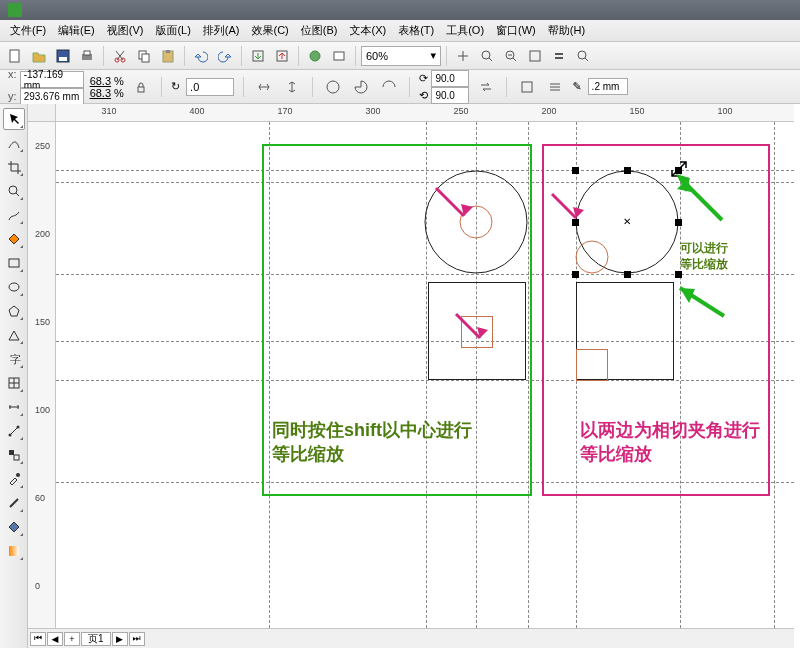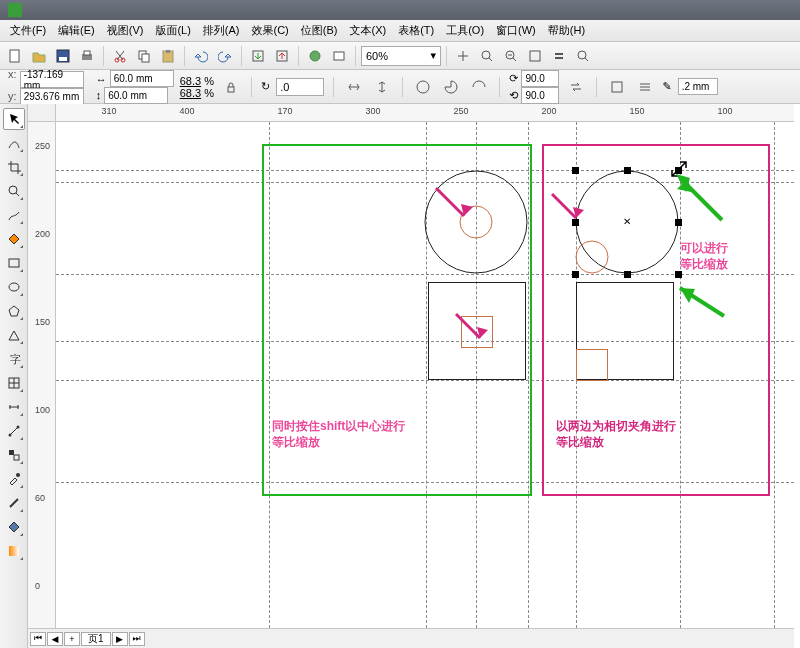--- a/index.html
+++ b/index.html
@@ -27,22 +27,22 @@
 .ruler-h { position: absolute; left: 56px; top: 0; right: 6px; height: 18px; background: #f6f6f6; border-bottom: 1px solid #c5c5c5; }
 .ruler-h .tick { position: absolute; top: 2px; font-size: 9px; color: #444; text-align: center; width: 20px; margin-left: -10px; }
 .ruler-v { position: absolute; left: 28px; top: 18px; width: 28px; bottom: 20px; background: #f6f6f6; border-right: 1px solid #c5c5c5; }
 .ruler-v .tick { position: absolute; left: 7px; font-size: 9px; color: #444; height: 12px; margin-top: -6px; }
 .canvas { position: absolute; left: 56px; top: 18px; right: 6px; bottom: 20px; background: #fff; overflow: hidden; }
 .guide-h { position: absolute; left: 0; right: 0; border-top: 1px dashed #888; }
 .guide-v { position: absolute; top: 0; bottom: 0; border-left: 1px dashed #888; }
 .annot-box { position: absolute; border: 2px solid; }
 .green-box { border-color: #1fb51f; }
 .pink-box { border-color: #d4267d; }
-.annot-text { position: absolute; font-weight: bold; font-size: 12px; line-height: 1.35; white-space: pre; }
-.green-text { color: #ec4899; }
+.annot-text { position: absolute; font-weight: bold; font-size: 18px; line-height: 1.35; white-space: pre; }
+.green-text { color: #4d7c0f; }
 .pink-text { color: #d4267d; }
 .arrow-pink { position: absolute; }
 .arrow-green { position: absolute; }
 .shape { position: absolute; }
 .sel-handle { position: absolute; width: 7px; height: 7px; background: #000; }
 .sel-center { position: absolute; width: 8px; height: 8px; font-size: 10px; line-height: 8px; text-align: center; }
 .statusarea { position: absolute; left: 28px; right: 6px; bottom: 0; height: 20px; background: #f0f0f0; border-top: 1px solid #c5c5c5; display: flex; align-items: center; }
 .page-nav { display: flex; gap: 1px; margin-left: 2px; }
 .page-nav-btn { width: 16px; height: 14px; border: 1px solid #aaa; background: #fff; display: flex; align-items: center; justify-content: center; font-size: 9px; }
 .page-tab { border: 1px solid #aaa; background: #fff; padding: 0 6px; height: 14px; font-size: 10px; display: flex; align-items: center; }
@@ -189,28 +189,20 @@
     </div>
 </div>
 
 <div class="propbar">
   <div>
     <span class="coord-lbl">x:</span>
     <span class="coord-val">-137.169 mm</span><br>
     <span class="coord-lbl">y:</span>
     <span class="coord-val">293.676 mm</span>
   </div>
-  <div class="dim-icon">
-    <div>
-      <span>↔</span>
-      <span class="coord-val">60.0 mm</span><br>
-      <span>↕</span>
-      <span class="coord-val">60.0 mm</span>
-    </div>
-  </div>
   <div>
     <span class="percent-val">68.3</span>
     <span>%</span><br>
     <span class="percent-val">68.3</span>
     <span>%</span>
   </div>
   <div class="tool-btn">
       <svg width="14" height="14">
         <rect x="4" y="7" width="6" height="5" fill="none" stroke="#555"></rect>
         <path d="M5 7V5a2 2 0 0 1 4 0v2" fill="none" stroke="#555"></path>
@@ -401,21 +393,21 @@
           </defs>
         </svg>
         <div class="tbx-corner"></div>
       </div>
   </div>
 
   <div class="ruler-corner" style="position:absolute;left:28px;top:0"></div>
 
   <div class="ruler-h">
     <span class="tick" style="left:53px">310</span>
-    <span class="tick" style="left:131px">400</span>
+    <span class="tick" style="left:141px">400</span>
     <span class="tick" style="left:229px">170</span>
     <span class="tick" style="left:317px">300</span>
     <span class="tick" style="left:405px">250</span>
     <span class="tick" style="left:493px">200</span>
     <span class="tick" style="left:581px">150</span>
     <span class="tick" style="left:669px">100</span>
   </div>
 
   <div class="ruler-v">
     <span class="tick" style="top:25px">250</span>
@@ -507,21 +499,21 @@
         <path d="M8 8l3 14-14-3z" fill="#1fb51f" transform="translate(8,0)"></path>
         <path d="M4 4l14 4-4 14z" fill="#1fb51f"></path>
       </svg>
     <svg class="arrow-green" style="left:618px;top:160px" width="54" height="40">
         <path d="M50 34L6 6" stroke="#1fb51f" stroke-width="4"></path>
         <path d="M6 6l15 1-6 14z" fill="#1fb51f"></path>
       </svg>
 
     <div class="annot-text green-text" style="left:216px;top:296px">同时按住shift以中心进行
 等比缩放</div>
-    <div class="annot-text pink-text" style="left:500px;top:296px">以两边为相切夹角进行
+    <div class="annot-text pink-text" style="left:524px;top:296px">以两边为相切夹角进行
 等比缩放</div>
     <div class="annot-text green-text" style="left:624px;top:118px;font-size:12px">可以进行
 等比缩放</div>
   </div>
 
   <div class="statusarea">
     <div class="page-nav">
       <div class="page-nav-btn">⏮</div>
       <div class="page-nav-btn">◀</div>
       <div class="page-nav-btn">+</div>

